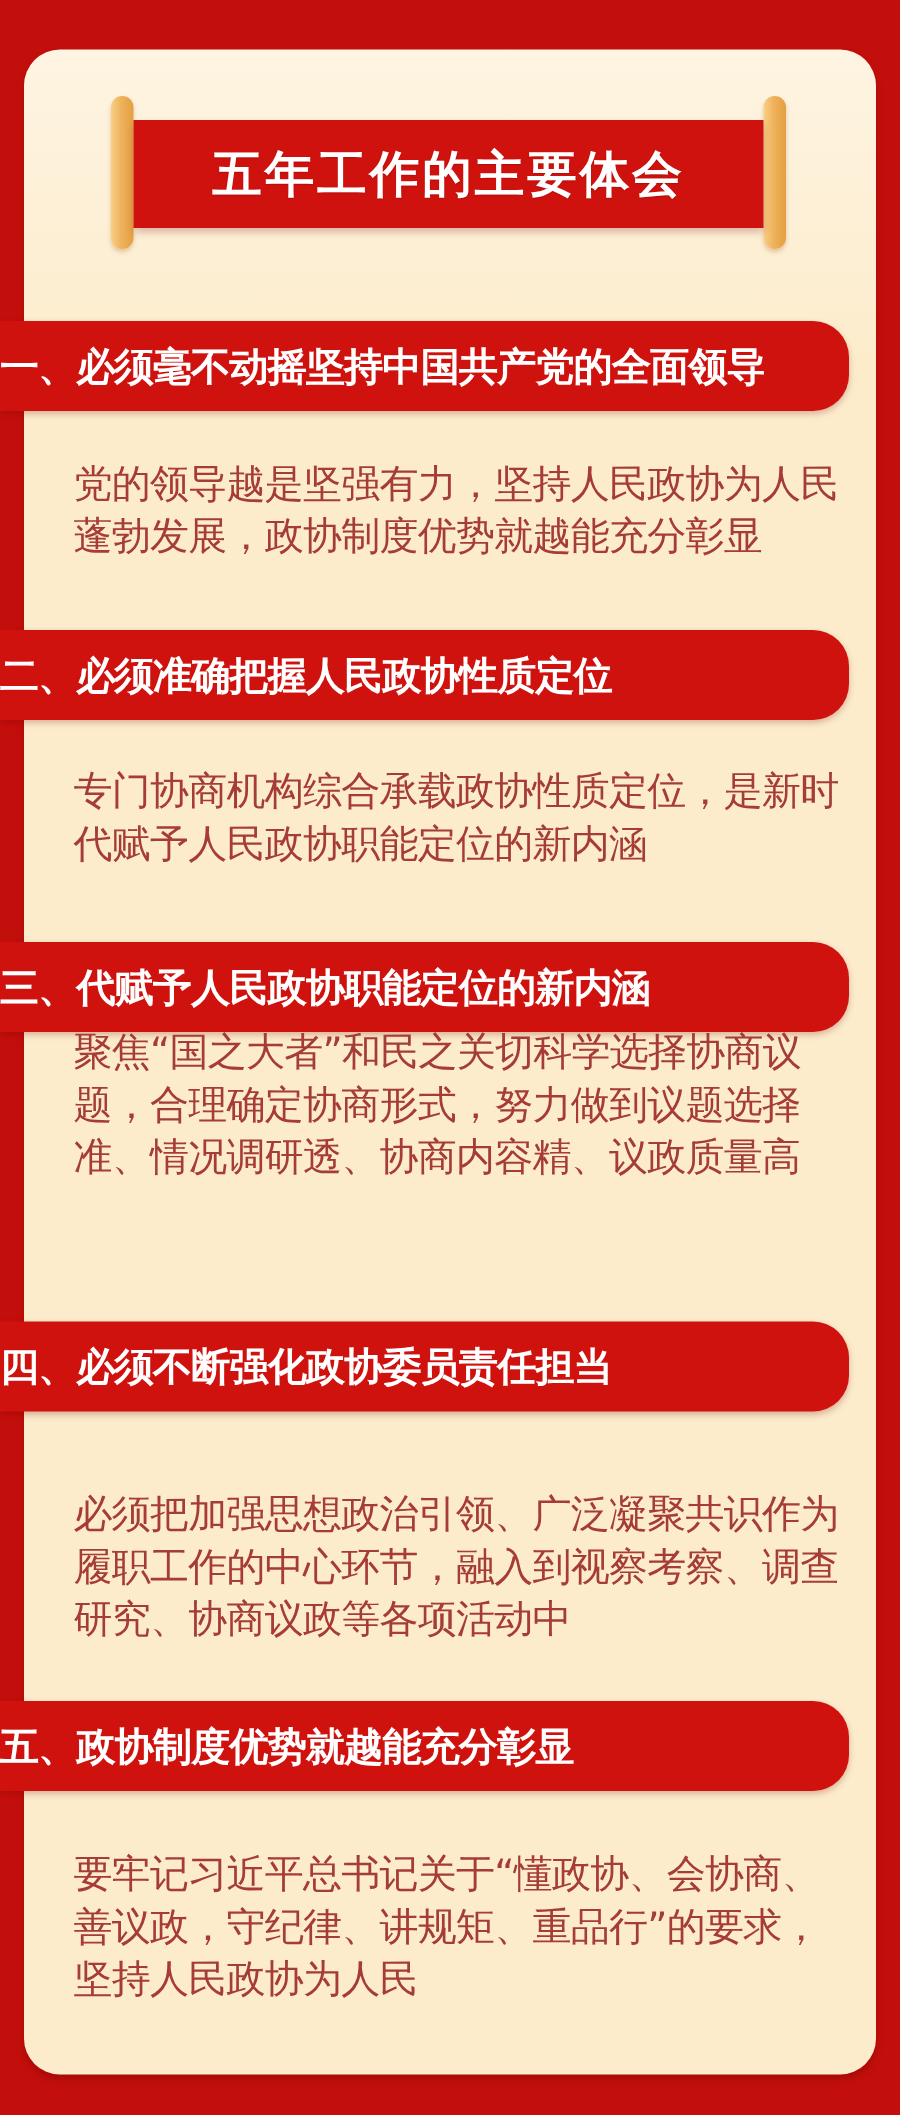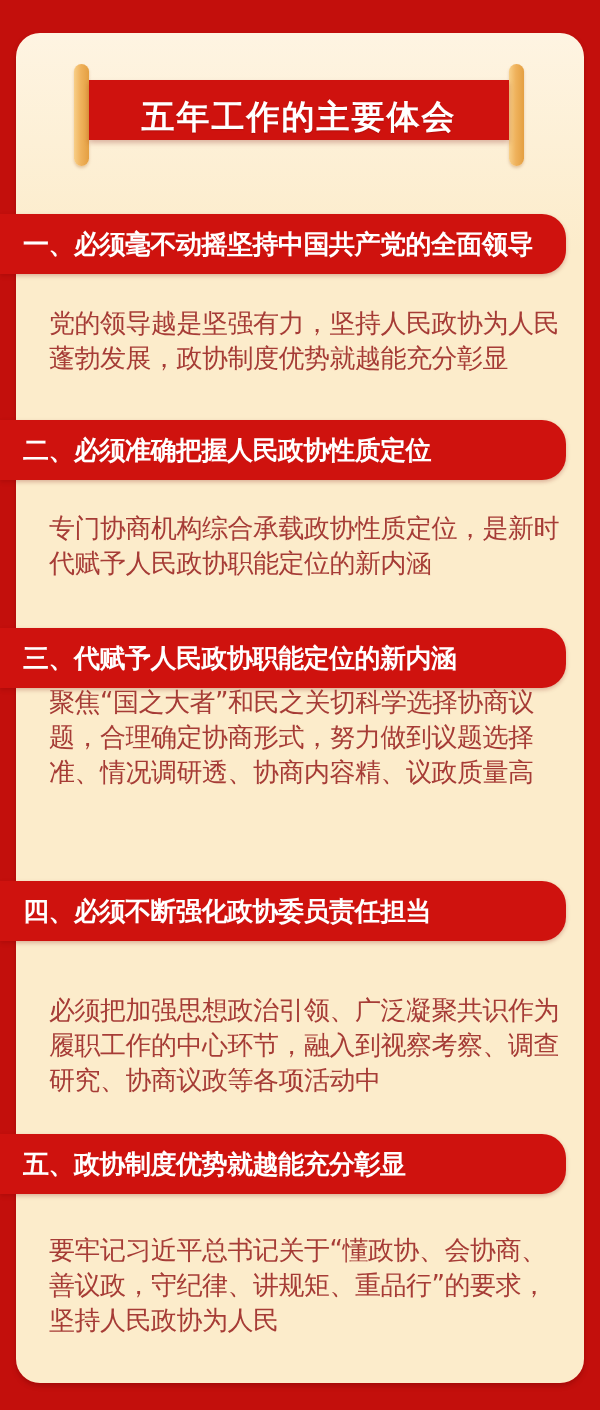--- a/index.html
+++ b/index.html
@@ -24,36 +24,35 @@
   }
   
   .scroll-handle{
     position:absolute;top:64px;width:15px;height:102px;border-radius:8px;
     background:linear-gradient(90deg,#f8cf88 0%,var(--gold) 45%,#e49f41 100%);
     box-shadow:0 2px 3px rgba(150,70,0,.25);
   }
   .scroll-handle.left{left:74px;}
   .scroll-handle.right{left:509px;}
   .ribbon{
-    position:absolute;left:89px;top:80px;width:420px;height:60px;
+    position:absolute;left:89px;top:80px;width:420px;height:72px;
     background:var(--banner-red);
-    display:flex;align-items:flex-end;justify-content:center;
+    display:flex;align-items:center;justify-content:center;
     box-shadow:0 3px 5px rgba(120,0,0,.25);
   }
   .ribbon-title{
     color:var(--heading-text);font-size:33px;font-weight:bold;letter-spacing:2px;
     white-space:nowrap;text-shadow:0 1px 1px rgba(120,0,0,.3);
   }
   
   .sec-banner{
     position:absolute;left:0;width:566px;height:60px;
     background:var(--banner-red);
     border-radius:0 24px 24px 0;
     display:flex;align-items:center;
-    padding-left:23px;
     box-shadow:0 2px 4px rgba(120,0,0,.25);
   }
   .sec-heading{
     color:var(--heading-text);font-size:26px;font-weight:bold;
     letter-spacing:-0.5px;white-space:nowrap;
   }
   .sec-body{
     position:absolute;left:49px;width:540px;
     color:var(--body-text);
     font-size:26px;line-height:35px;letter-spacing:-0.5px;

